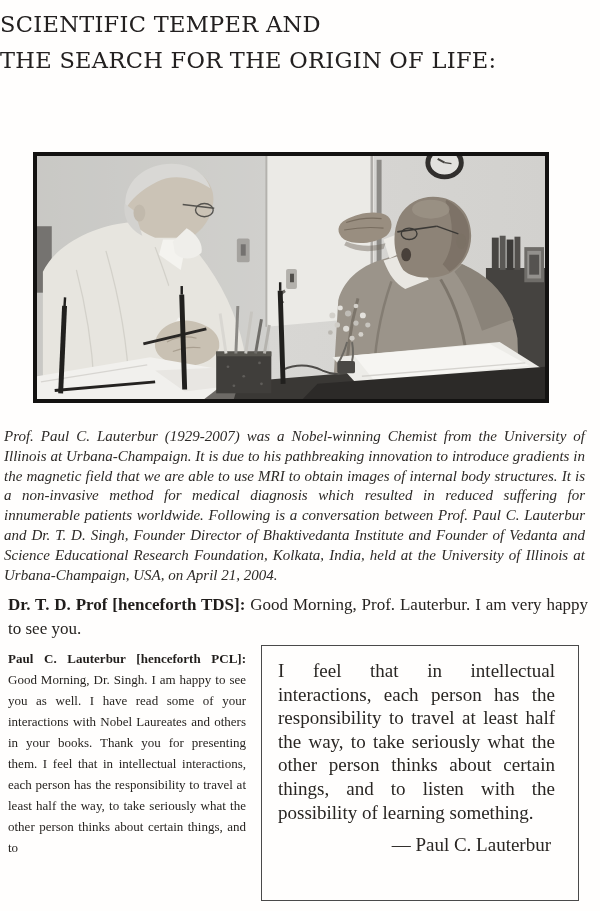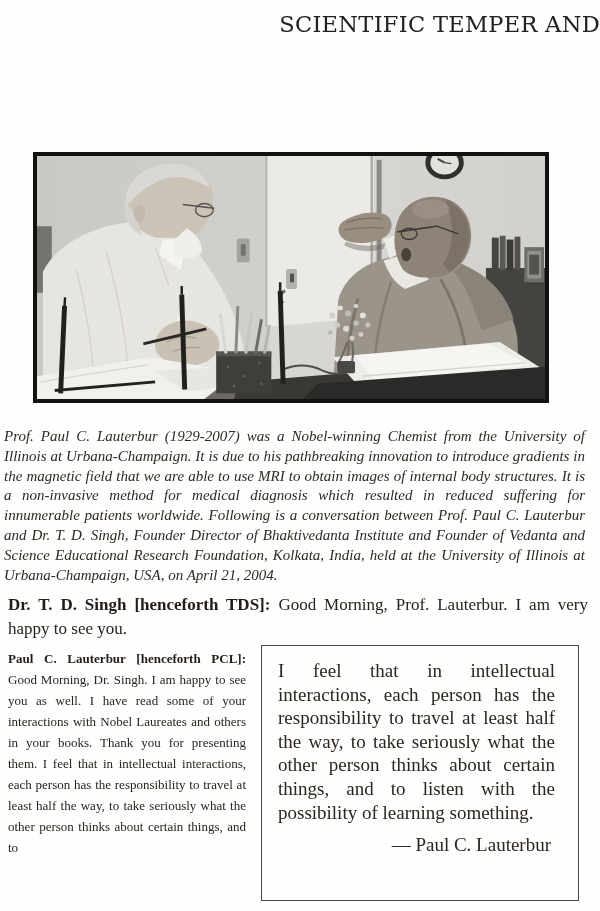--- a/index.html
+++ b/index.html
@@ -1,21 +1,21 @@
 <!DOCTYPE html>
 <html><head>
 <meta charset="utf-8">
 <style>
   html,body{margin:0;padding:0;background:#ffffff;}
   #page{
     position:relative;width:600px;height:911px;background:#fffefd;
     overflow:hidden;font-family:"Liberation Serif", serif;color:#272421;
   }
   
-  .titleblock{position:absolute;top:6px;left:0;right:0;text-align:right;
+  .titleblock{position:absolute;top:6px;left:0;right:0;text-align:left;
     font-family:"DejaVu Serif", serif;color:#232020;}
   .t-main{font-size:22.5px;line-height:36px;letter-spacing:.3px;}
   .t-sub{font-size:19.5px;line-height:36px;letter-spacing:.2px;}
   
   .photo{position:absolute;left:33px;top:152px;width:508px;height:243px;
     border:4px solid #131211;margin:0;padding:0;background:#d5d4d1;}
   .photo svg{display:block;}
   
   .caption{position:absolute;left:4px;top:427px;width:581px;margin:0;
     font-style:italic;font-size:15px;line-height:19.8px;text-align:justify;
@@ -35,20 +35,21 @@
     color:#292623;}
   .qattr{margin:10px 4px 0 0;font-size:19px;text-align:right;color:#292623;}
 </style>
 </head>
 <body>
 
 <div id="page">
 
   <header class="titleblock">
     <div class="t-main">SCIENTIFIC TEMPER AND</div>
+    <div class="t-main">THE SEARCH FOR THE ORIGIN OF LIFE:</div>
   </header>
 
   <figure class="photo">
     <svg width="508" height="243" viewBox="0 0 516 256" preserveAspectRatio="none" role="img">
       <defs>
         <linearGradient id="wallGrad" x1="0" y1="0" x2="1" y2="0">
           <stop offset="0" stop-color="#c7c6c3"></stop>
           <stop offset="0.45" stop-color="#d8d7d4"></stop>
           <stop offset="1" stop-color="#d2d1ce"></stop>
         </linearGradient>
@@ -188,21 +189,21 @@
             <circle cx="320" cy="192" r="2.6" fill="#cfccc6"></circle>
           <rect x="305" y="216" width="18" height="13" rx="2" fill="#4a4845"></rect>
         </g>
       </g>
     </svg>
   </figure>
 
   <p class="caption">Prof. Paul C. Lauterbur (1929-2007) was a Nobel-winning Chemist from the University of Illinois at Urbana-Champaign. It is due to his pathbreaking innovation to introduce gradients in the magnetic field that we are able to use MRI to obtain images of internal body structures. It is a non-invasive method for medical diagnosis which resulted in reduced suffering for innumerable patients worldwide. Following is a conversation between Prof. Paul C. Lauterbur and Dr. T. D. Singh, Founder Director of Bhaktivedanta Institute and Founder of Vedanta and Science Educational Research Foundation, Kolkata, India, held at the University of Illinois at Urbana-Champaign, USA, on April 21, 2004.</p>
 
   <p class="dialog-tds">
-    <b>Dr. T. D. Singh [henceforth TDS]:</b>
+    <b>Dr. T. D. Prof [henceforth TDS]:</b>
     <span>Good Morning, Prof. Lauterbur. I am very happy to see you.</span>
   </p>
 
   <div class="leftcol">
     <b>Paul C. Lauterbur [henceforth PCL]:</b>
     <span>Good Morning, Dr. Singh. I am happy to see you as well. I have read some of your interactions with Nobel Laureates and others in your books. Thank you for presenting them. I feel that in intellectual interactions, each person has the responsibility to travel at least half the way, to take seriously what the other person thinks about certain things, and to</span>
   </div>
 
   <aside class="quotebox">
     <p class="qtext">I feel that in intellectual interactions, each person has the responsibility to travel at least half the way, to take seriously what the other person thinks about certain things, and to listen with the possibility of learning something.</p>

